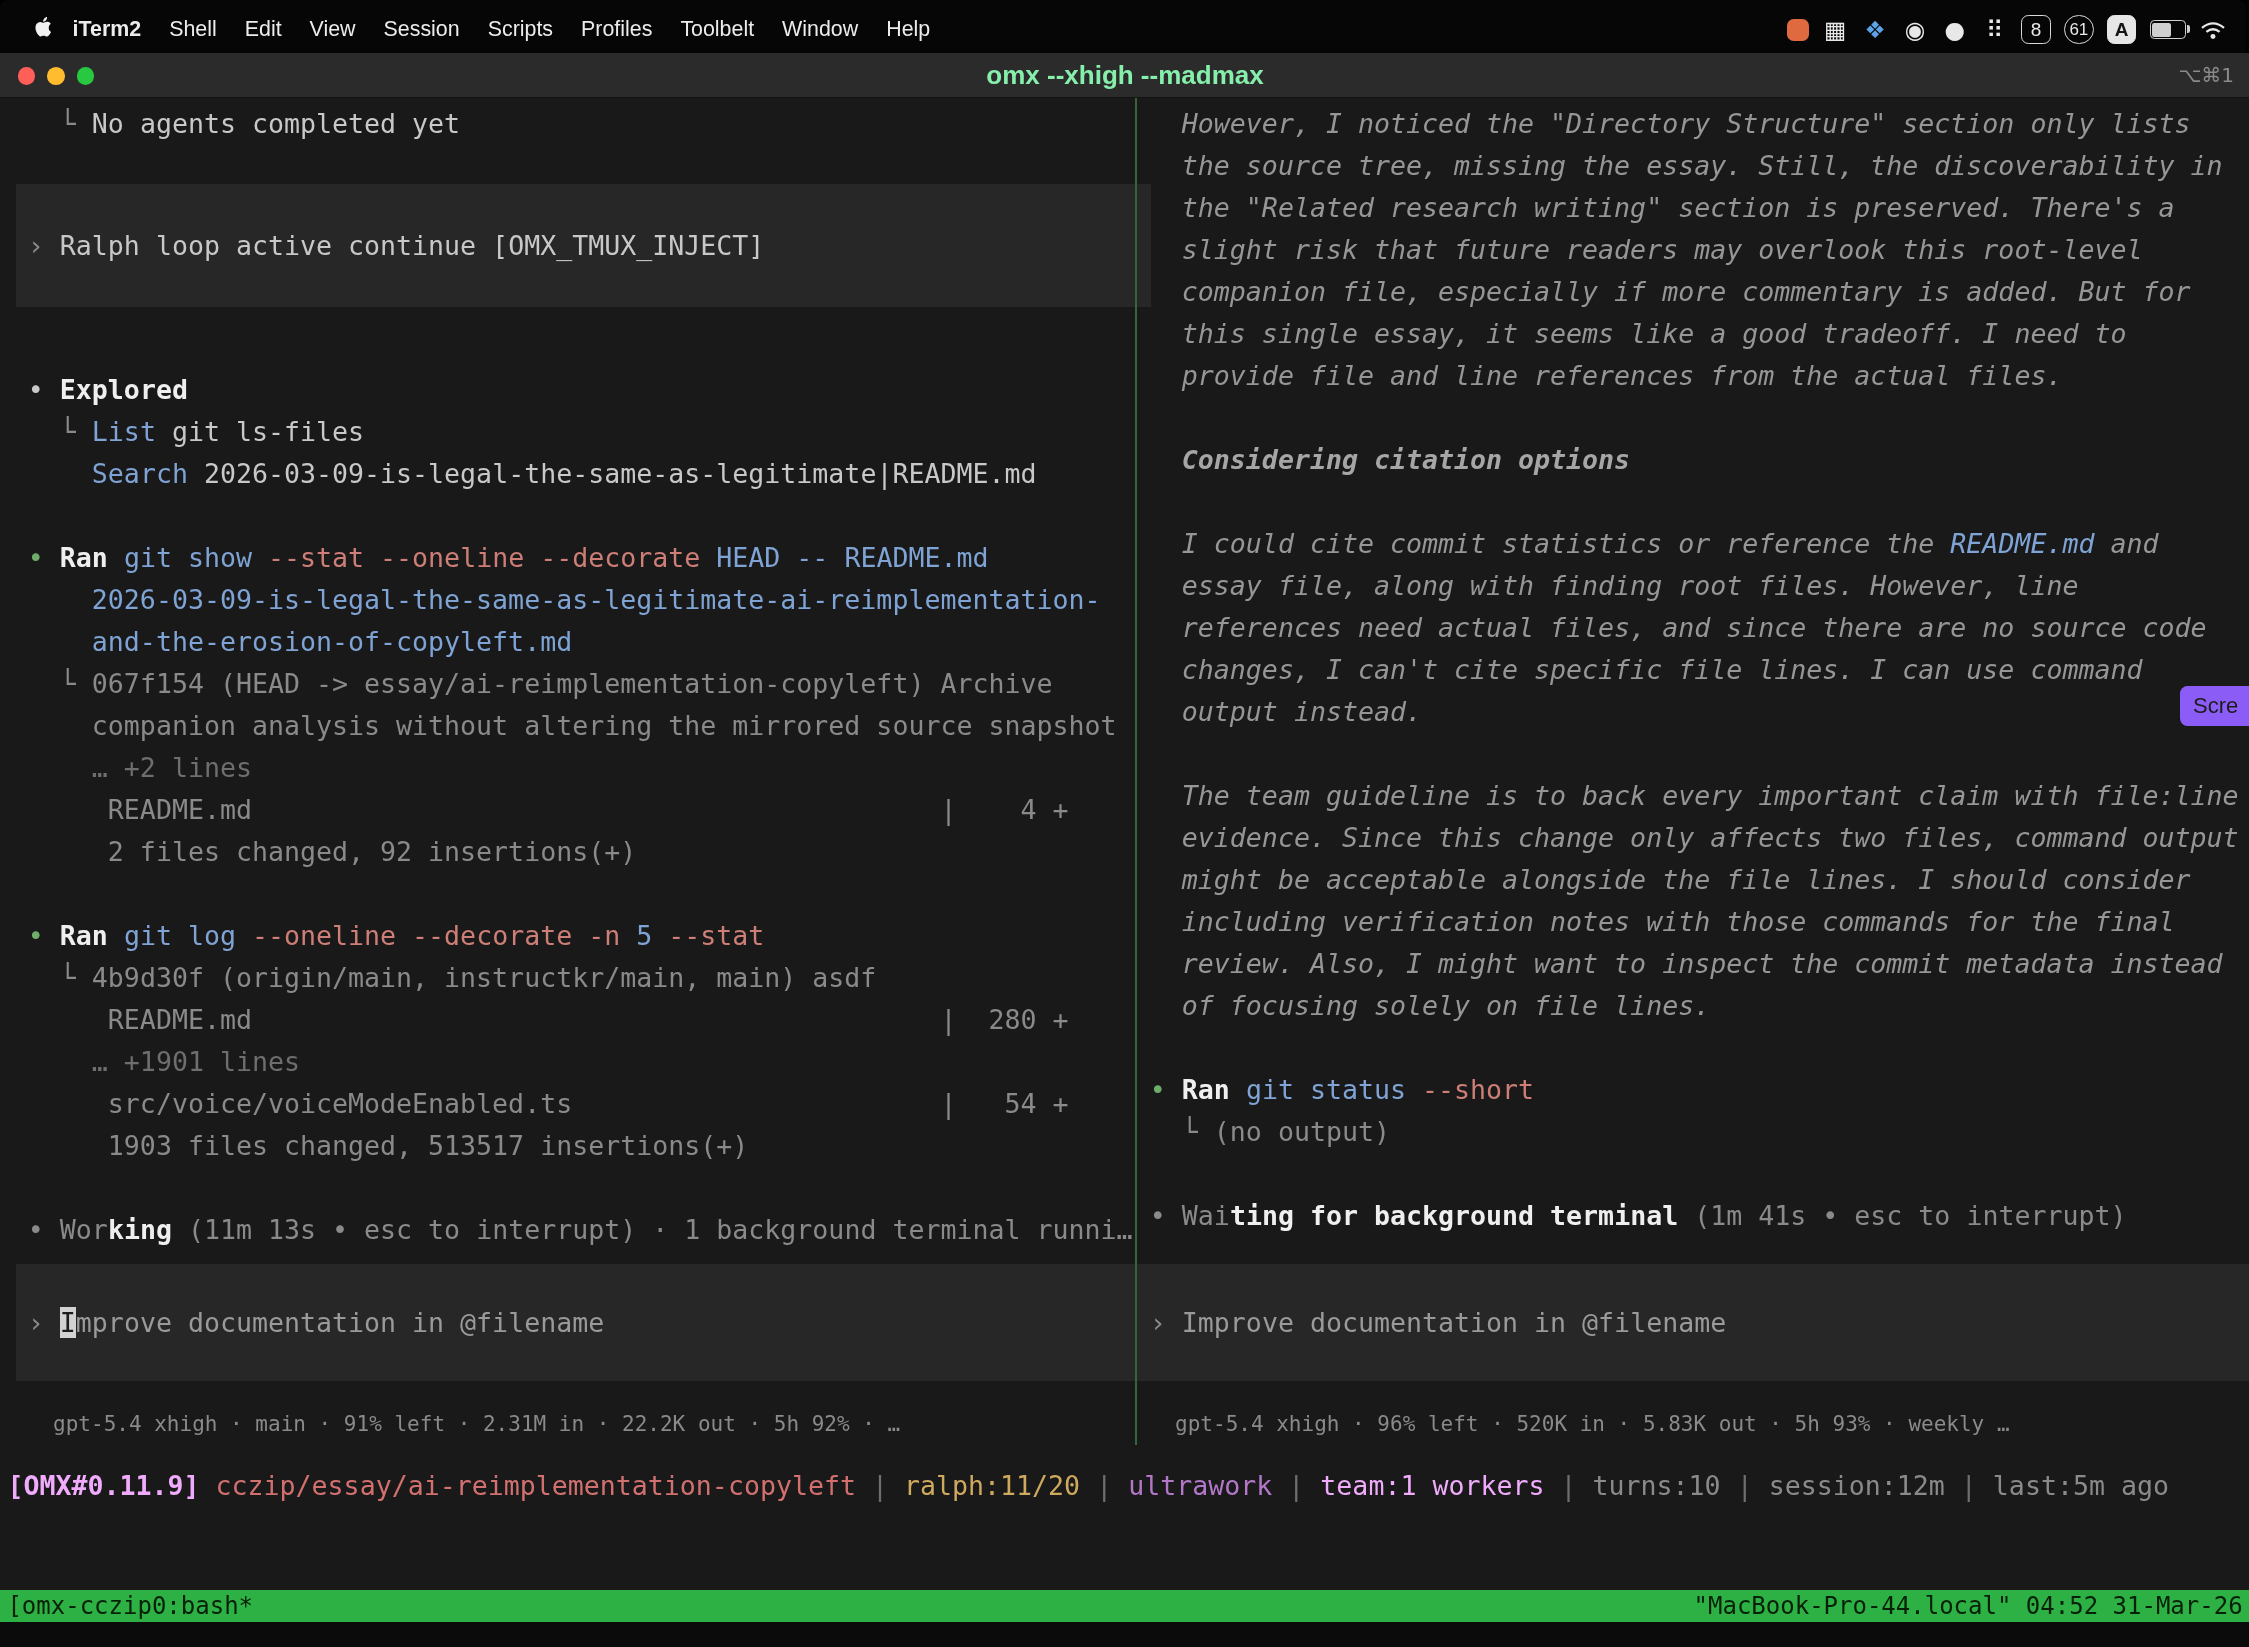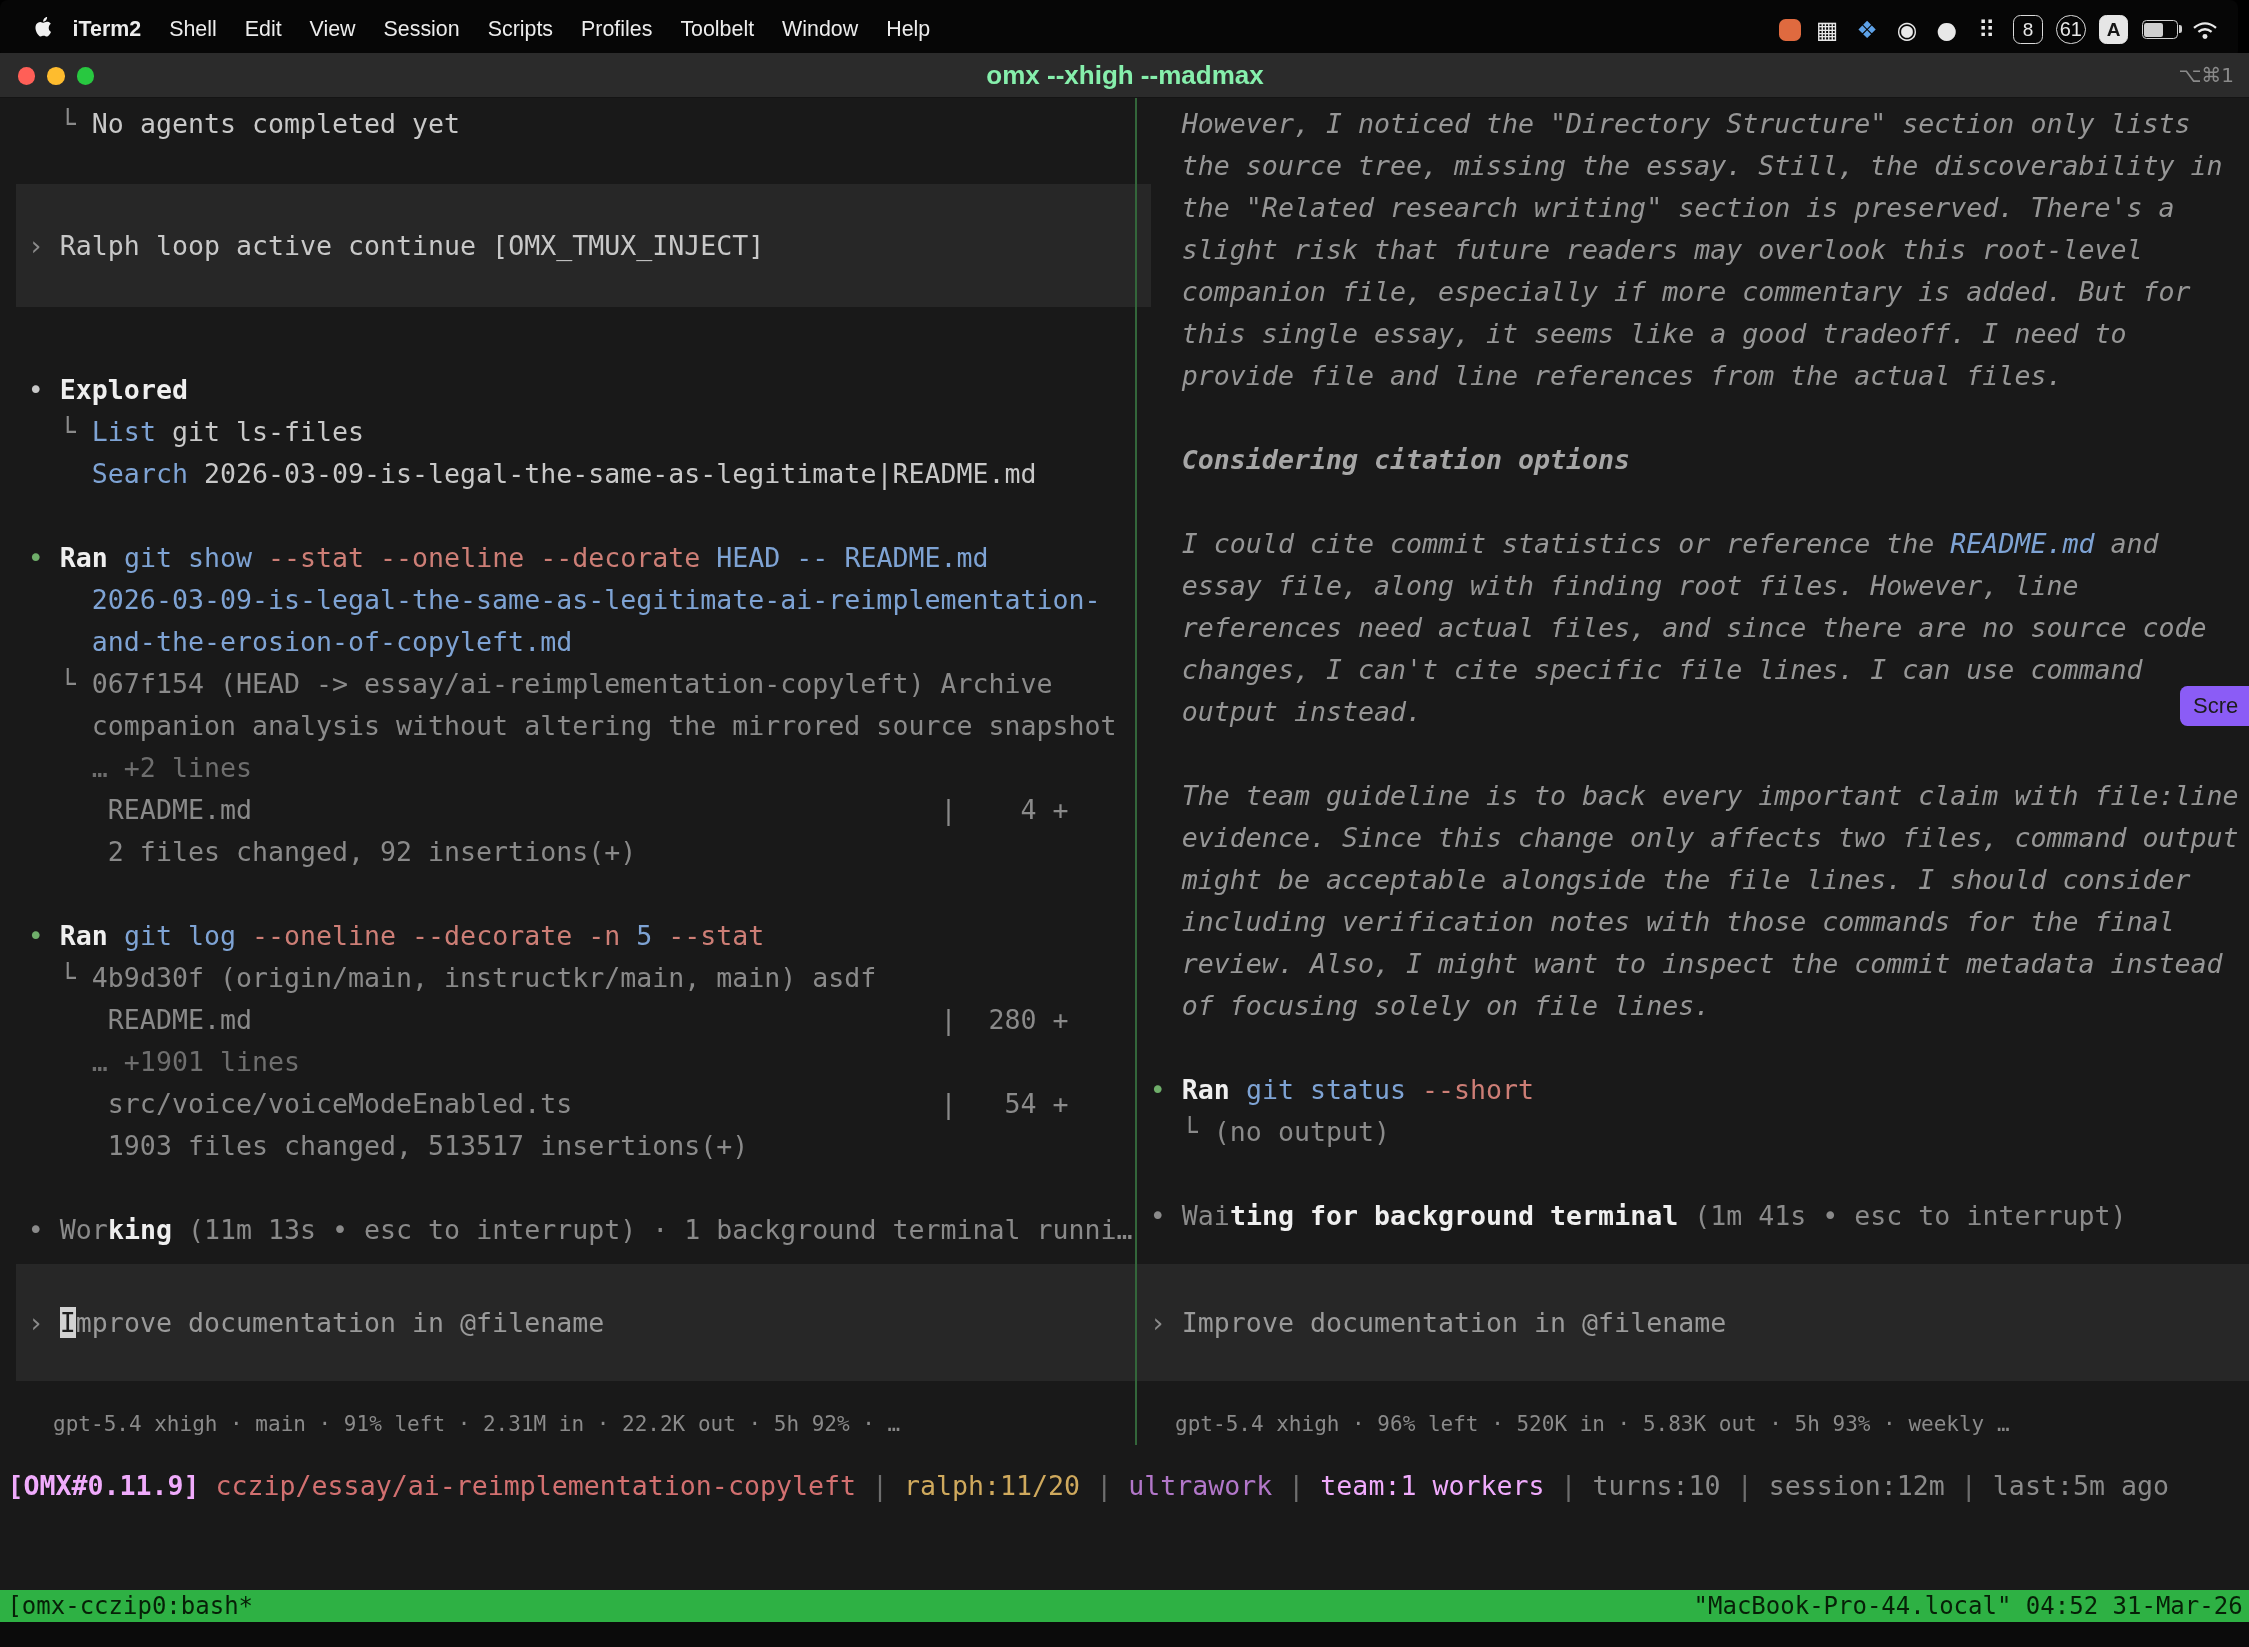--- a/index.html
+++ b/index.html
@@ -2,34 +2,34 @@
 <html style="font-size:11.8px"><head>
 <meta charset="utf-8">
 <style>
   html,body{margin:0;padding:0;}
   body{
     width:2250px;height:1648px;position:relative;overflow:hidden;
     background:#000;font-family:"Liberation Sans",sans-serif;
     -webkit-font-smoothing:antialiased;
   }
   
-  .menubar{position:absolute;top:0;left:0;right:12px;height:59px;background:#060606;
+  .menubar{position:absolute;top:0;left:0;right:4px;height:59px;background:#060606;
     display:flex;align-items:center;color:#ececec;font-size:21.4px;border-radius:8px;}
   .apple{margin-left:32px;display:flex;align-items:center;}
   .menu-items{display:flex;align-items:center;margin-left:5.9px;}
   .mi{padding:0 14px;white-space:nowrap;}
   .mi.b{font-weight:bold;}
   .status-icons{margin-left:auto;display:flex;align-items:center;gap:13.3px;padding-right:19px;}
   .icon{display:inline-flex;align-items:center;justify-content:center;height:32px;min-width:26.6px;
     color:#e8e8e8;font-size:23.6px;font-family:"DejaVu Sans",sans-serif;}
   .rec{width:22px;height:22px;border-radius:6.6px;background:#df6a3f;}
   .badge{min-width:29.5px;height:29.5px;border:1.5px solid #dadada;border-radius:7.4px;font-size:19px;
     display:inline-flex;align-items:center;justify-content:center;color:#e8e8e8;padding:0 3px;box-sizing:border-box;}
   .badge.solid{background:#e6e6e6;color:#141414;border-color:#e6e6e6;font-weight:bold;}
-  .badge.round{border-radius:50%;font-size:20px;width:29.5px;}
+  .badge.round{border-radius:50%;font-size:17px;width:29.5px;}
   .batt{width:34px;height:17px;border:1.5px solid #cfcfcf;border-radius:4.4px;position:relative;display:inline-block;}
   .batt i{position:absolute;left:1.5px;top:1.5px;bottom:1.5px;width:19px;background:#cfcfcf;border-radius:2.2px;}
   .batt::after{content:"";position:absolute;right:-5.2px;top:4.4px;width:3px;height:8px;background:#cfcfcf;border-radius:0 2.2px 2.2px 0;}
   
   .titlebar{position:absolute;top:53px;left:0;right:0;height:45px;background:#2b2b2b;border-bottom:0.7px solid #141414;box-sizing:border-box;}
   .traffic{position:absolute;left:17.7px;top:14px;display:flex;gap:11.8px;}
   .dot{width:17.7px;height:17.7px;border-radius:50%;}
   .dot.r{background:#ff5f57;}.dot.y{background:#febc2e;}.dot.g{background:#28c840;}
   .title{text-align:center;line-height:44px;color:#86efac;font-size:26px;font-weight:600;}
   .shortcut{position:absolute;right:16px;top:0;line-height:44px;color:#8a8a8a;font-size:20px;font-family:"DejaVu Sans",sans-serif;}

